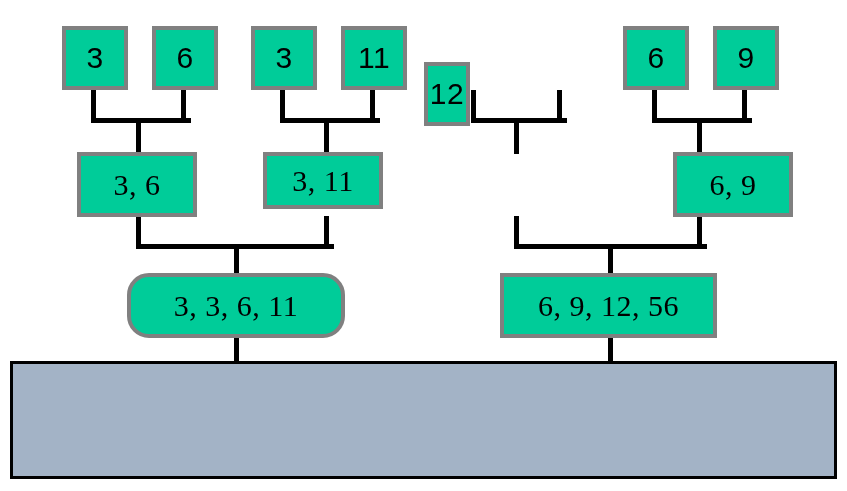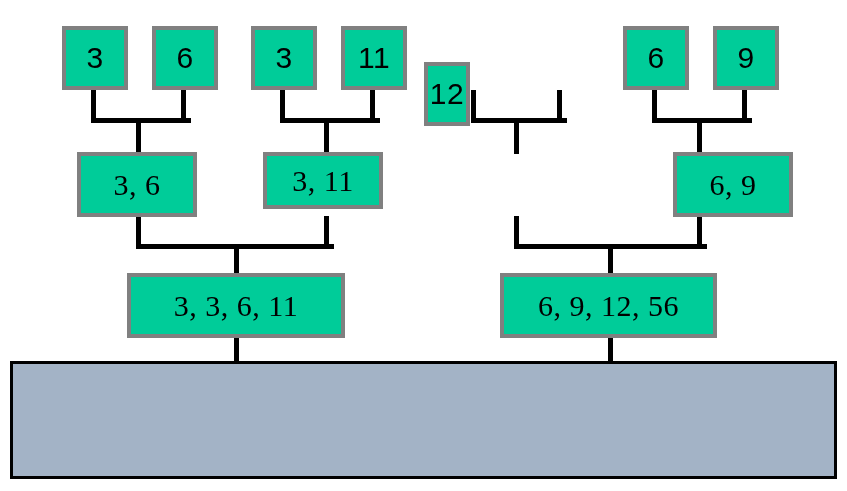--- a/index.html
+++ b/index.html
@@ -89,15 +89,15 @@
     <div class="node node-leaf" style="left: 62px; top: 26px; width: 66px; height: 64px;">3</div>
     <div class="node node-leaf" style="left: 152px; top: 26px; width: 66px; height: 64px;">6</div>
     <div class="node node-leaf" style="left: 251px; top: 26px; width: 66px; height: 64px;">3</div>
     <div class="node node-leaf" style="left: 341px; top: 26px; width: 66px; height: 64px;">11</div>
     <div class="node node-leaf" style="left: 424px; top: 26px; width: 46px; height: 64px; margin-top: 36px;">12</div>
     <div class="node node-leaf" style="left: 623px; top: 26px; width: 66px; height: 64px;">6</div>
     <div class="node node-leaf" style="left: 713px; top: 26px; width: 66px; height: 64px;">9</div>
     <div class="node node-merge" style="left: 77px; top: 152px; width: 120px; height: 65px;">3, 6</div>
     <div class="node node-merge" style="left: 263px; top: 152px; width: 120px; height: 57px;">3, 11</div>
     <div class="node node-merge" style="left: 637px; top: 152px; width: 120px; height: 65px; margin-left: 36px;">6, 9</div>
-    <div class="node node-merge" style="left: 127px; top: 273px; width: 218px; height: 65px;">3, 3, 6, 11</div>
+    <div class="node node-merge" style="left: 127px; top: 273px; width: 218px; height: 65px; border-radius: 22px;">3, 3, 6, 11</div>
     <div class="node node-merge" style="left: 500px; top: 273px; width: 217px; height: 65px;">6, 9, 12, 56</div>
   </div>
 
 </body></html>

